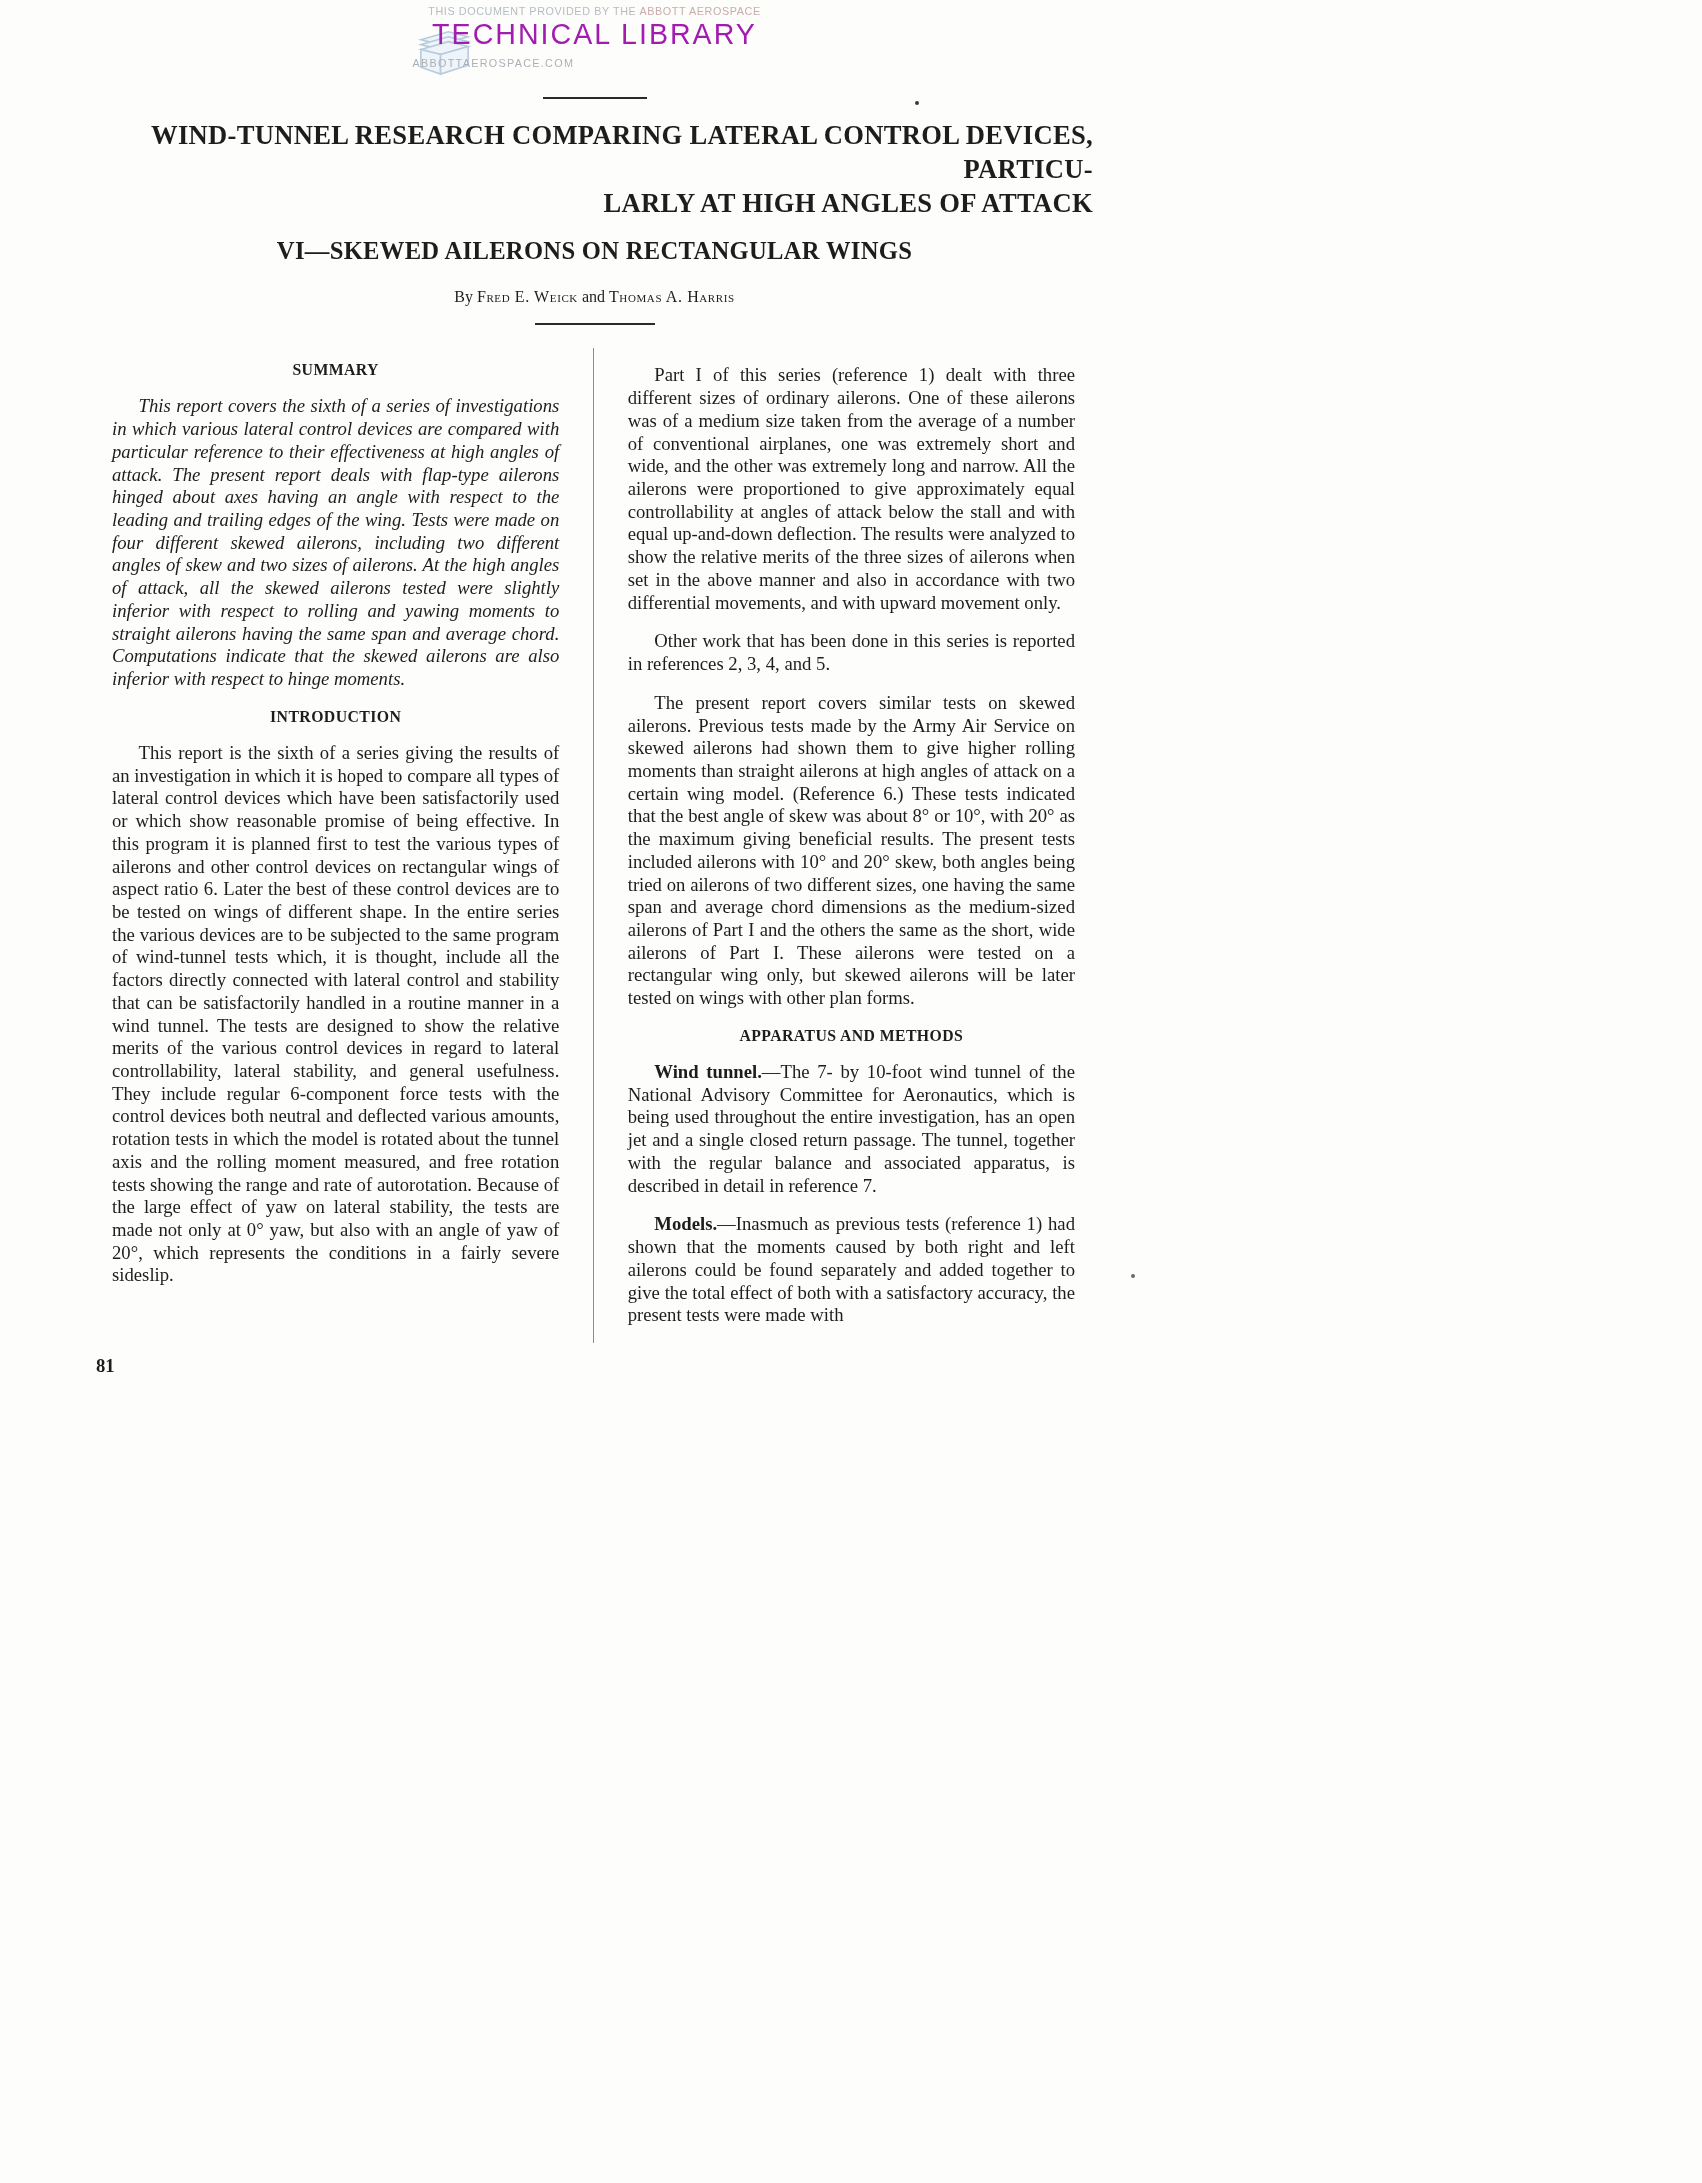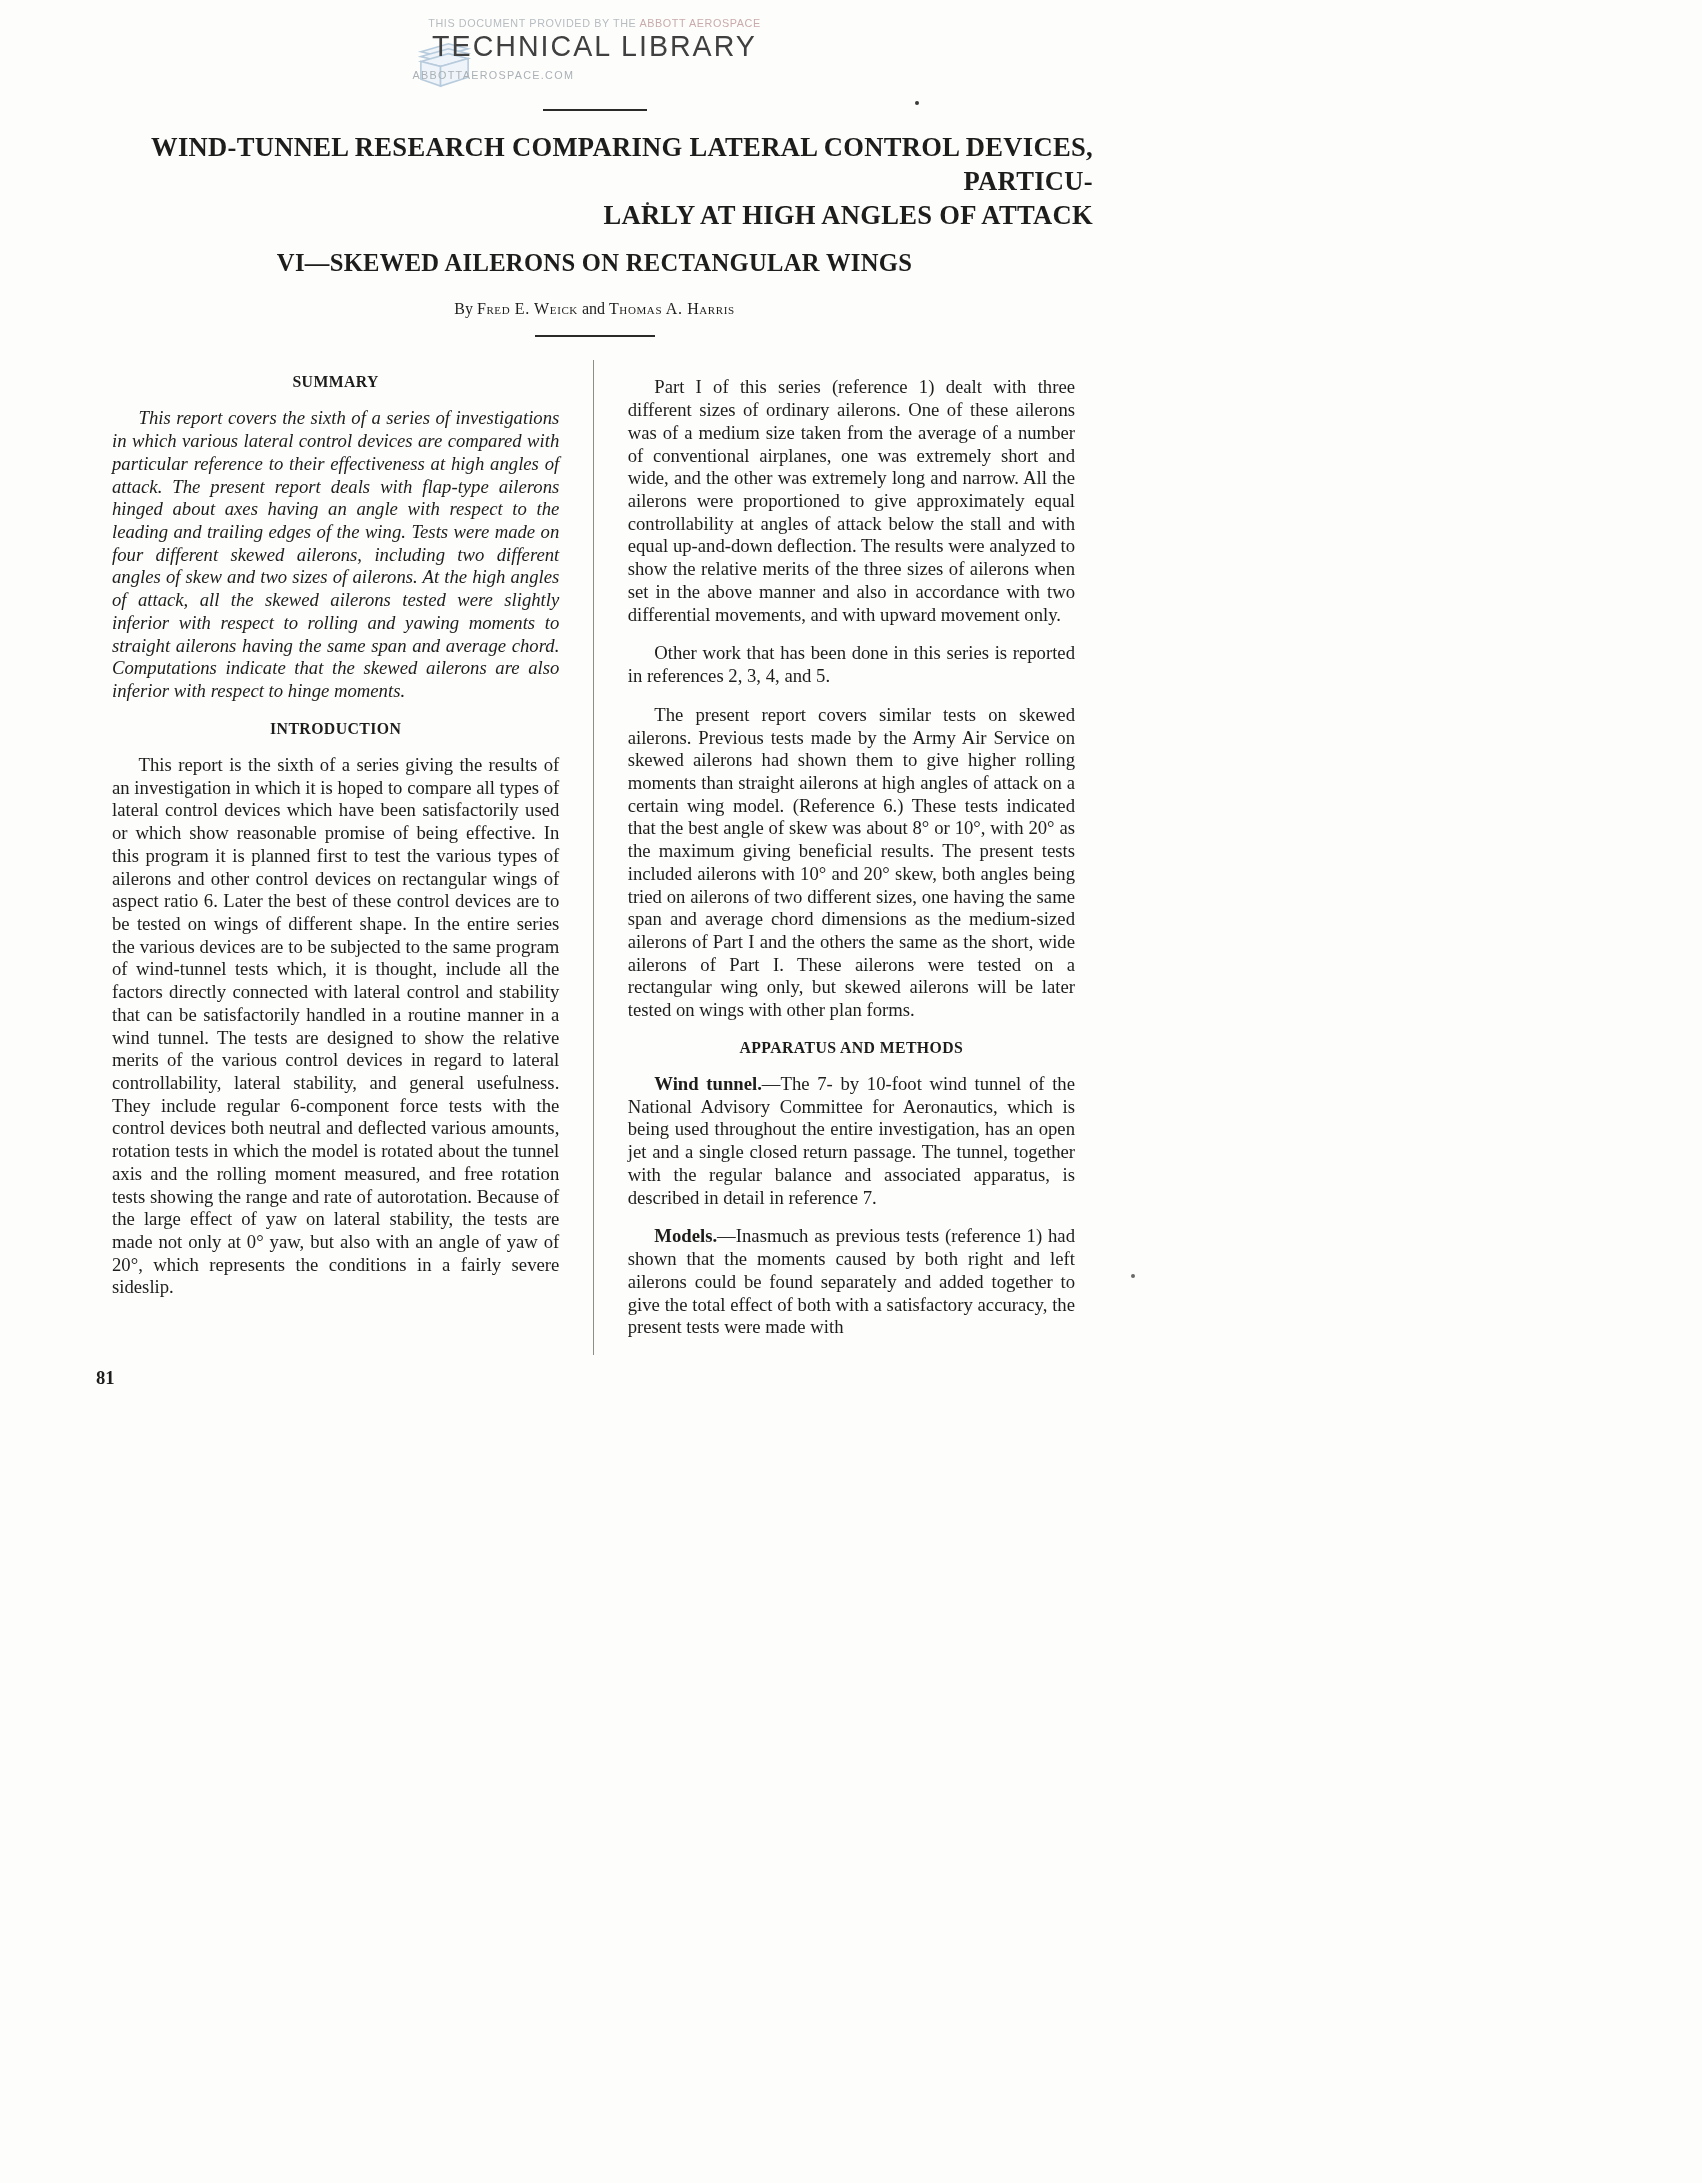--- a/index.html
+++ b/index.html
@@ -9,30 +9,30 @@
     background: #e9e9e7;
     font-family: "Liberation Serif", serif;
     color: #1d1d1b;
   }
   .page {
     position: relative;
     width: 1702px; height: 2184px;
     background: #fdfdfc;
     overflow: hidden;
   }
-  .content { position: absolute; left: 96px; top: 12px; width: 997px; }
+  .content { position: absolute; left: 96px; top: 0; width: 997px; }
 
   
   .watermark { position: relative; width: 364px; margin: 4.9px auto 0; height: 77px; }
   .wm-icon { position: absolute; left: 0px; top: 12.8px; z-index: 0; }
   .wm-line1 { position: relative; z-index: 1; text-align: center; font-family: "Liberation Sans", sans-serif;
               font-size: 10.8px; letter-spacing: 0.6px; color: #b6bcc0; white-space: nowrap; }
   .wm-brand { color: #c9abab; }
   .wm-line2 { position: relative; z-index: 1; text-align: center; font-family: "Liberation Sans", sans-serif;
-              font-size: 28.6px; letter-spacing: 2px; color: #404040; margin-top: 1px; white-space: nowrap; }
+              font-size: 28.6px; letter-spacing: 2px; color: #a21caf; margin-top: 1px; white-space: nowrap; }
   .wm-line3 { position: relative; z-index: 1; padding-right: 15.8px;
               font-family: "Liberation Sans", sans-serif; font-size: 10.8px; letter-spacing: 1.3px;
               color: #aab1b6; margin-top: 6px; }
 
   
   .report-number { margin: 140px 0 0; text-align: center; font-size: 34px; font-weight: bold; letter-spacing: 1px; }
   .rule { height: 2px; background: #2a2a28; margin-left: auto; margin-right: auto; }
   .rule-1 { width: 104px; margin-top: 14.8px; }
   .rule-2 { width: 120px; margin-top: 16.7px; }
   .main-title { margin: 19.7px 0 0; text-align: right; font-size: 26.6px; font-weight: bold; line-height: 1.28; letter-spacing: 0.3px; }

